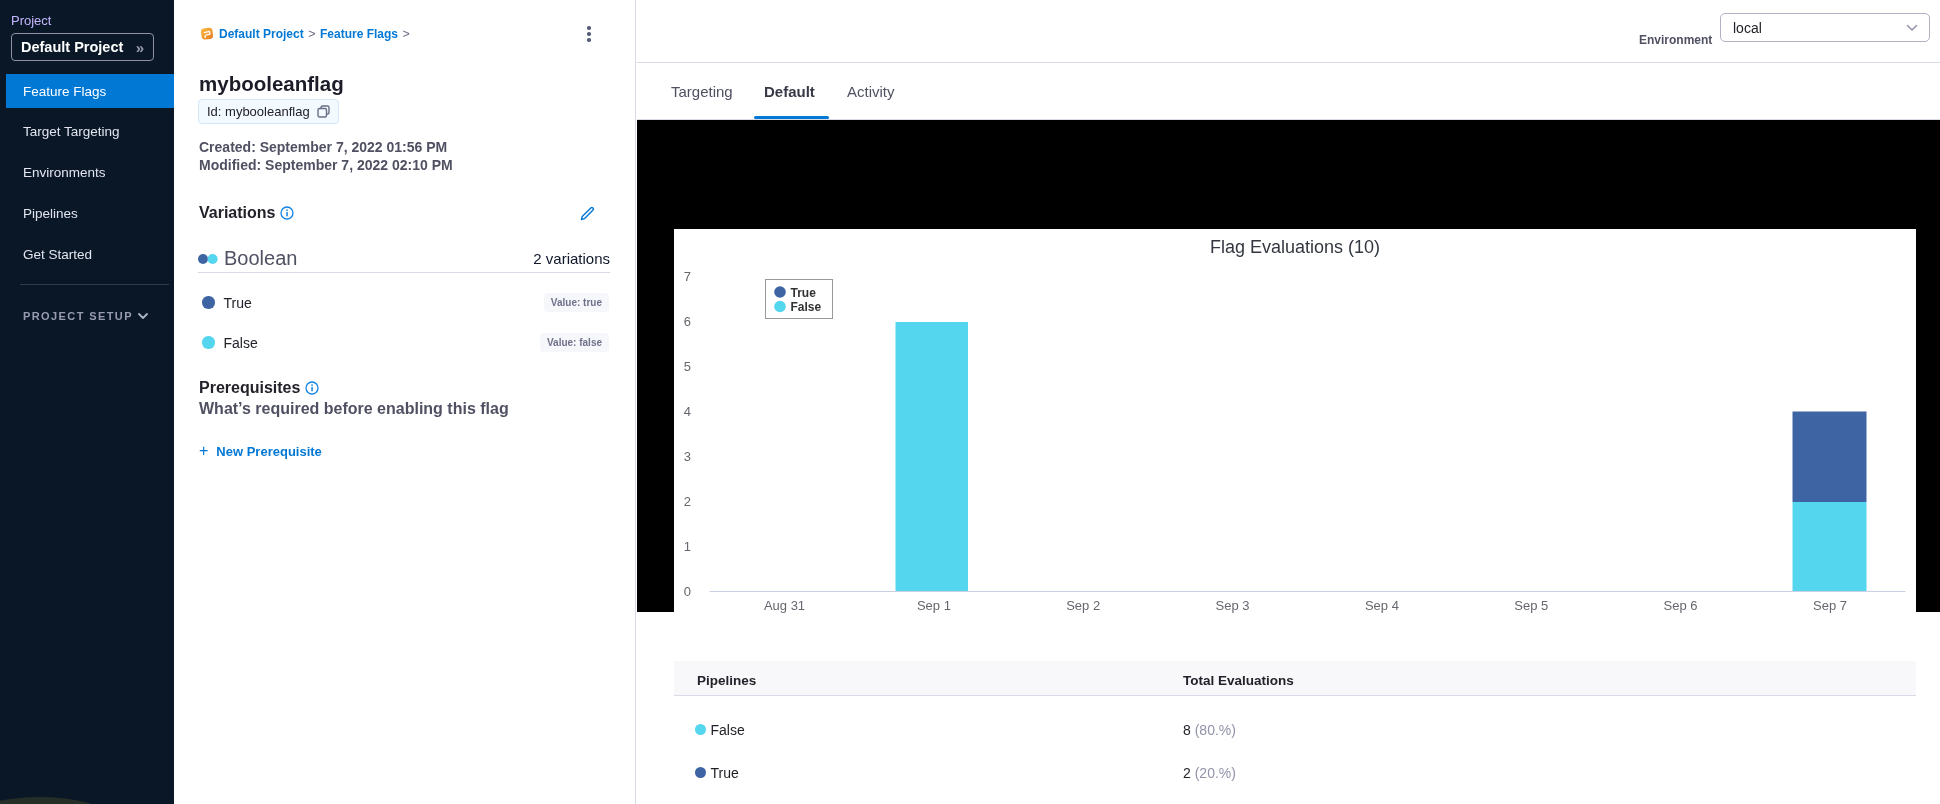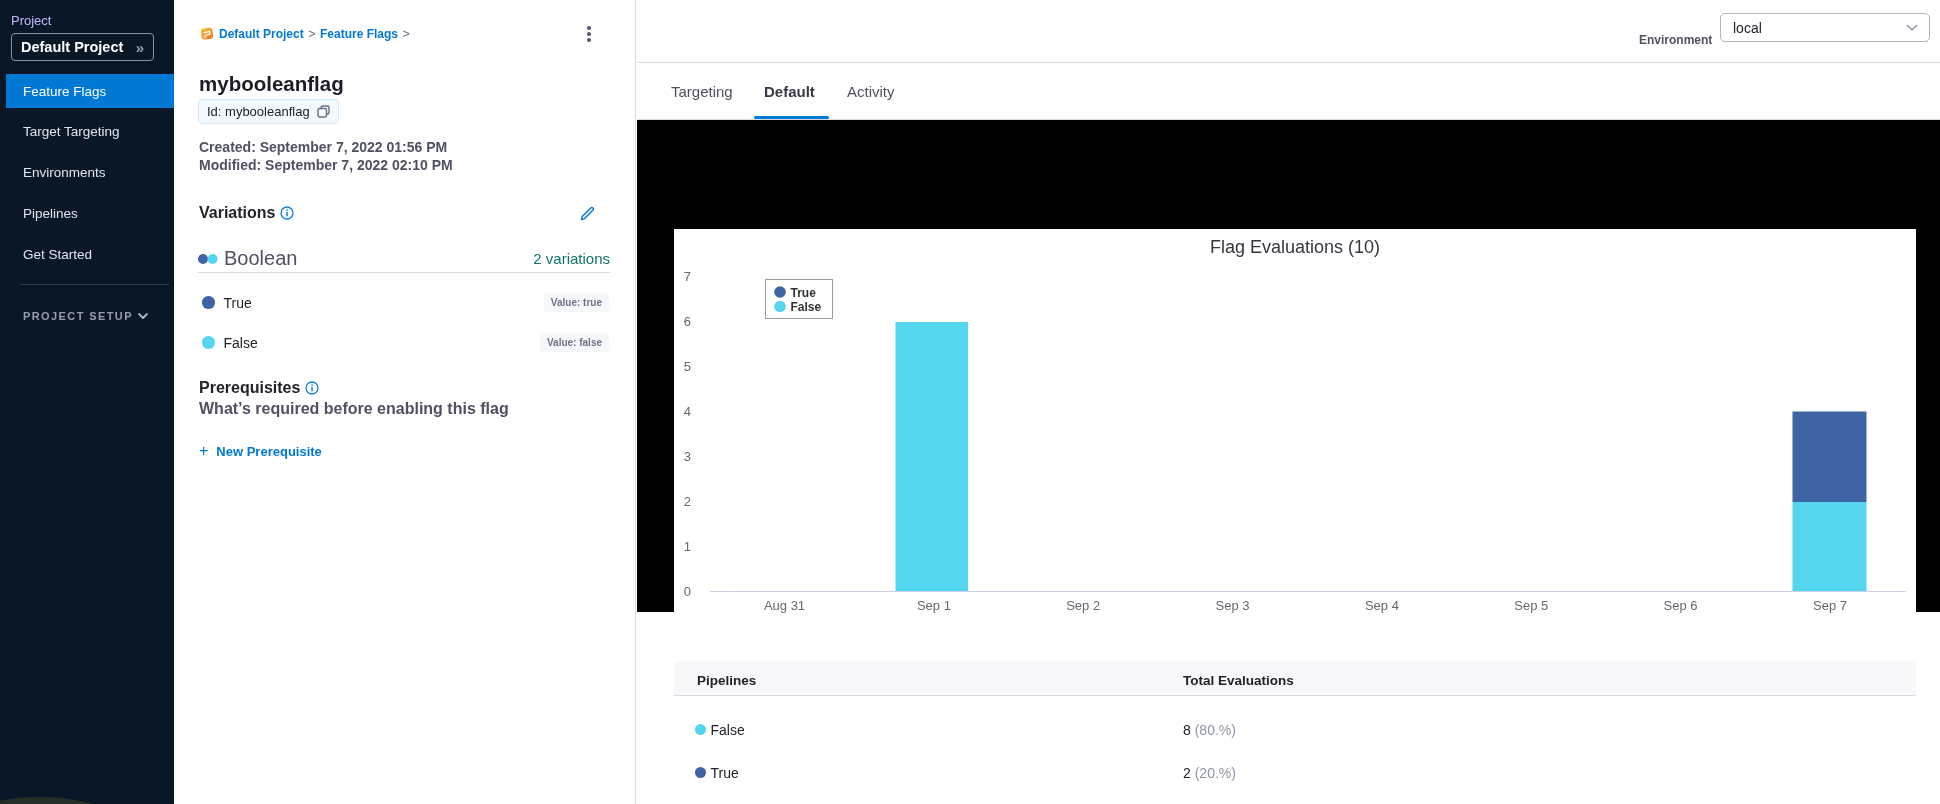--- a/index.html
+++ b/index.html
@@ -25,21 +25,21 @@
 .kebab i { display:block; width:3.5px; height:3.5px; border-radius:50%; background:#565b77; margin:0 0 2.5px 0; }
 h1.flagname { position:absolute; left:25px; top:71.5px; font-size:20.5px; font-weight:bold; color:#1c1c28; }
 .idchip { position:absolute; left:24px; top:99px; height:25px; background:#f3faff; border:1px solid #d5e7f6; border-radius:4px; display:flex; align-items:center; padding:0 8px; font-size:13px; color:#22222a; }
 .idchip svg { margin-left:7px; }
 .dates { position:absolute; left:25px; top:137.5px; font-size:14px; font-weight:bold; color:#4f5162; line-height:18.5px; }
 .sechead { position:absolute; font-size:16px; font-weight:bold; color:#22222a; display:flex; align-items:center; }
 .sechead svg { margin-left:5px; }
 .pencil { position:absolute; left:405px; top:205px; }
 .boolrow { position:absolute; left:24px; top:247px; width:412px; display:flex; align-items:center; }
 .boolrow .txt { font-size:20px; color:#4f5162; margin-left:5px; flex:1; }
-.boolrow .cnt { font-size:15px; color:#0f766e; }
+.boolrow .cnt { font-size:15px; color:#0f172a; }
 .midhr { position:absolute; left:24px; top:272px; width:412px; height:1px; background:#d9dae5; }
 .vrow { position:absolute; left:28px; width:407px; display:flex; align-items:center; }
 .vrow .dot { width:12.5px; height:12.5px; border-radius:50%; }
 .vrow .nm { font-size:14px; color:#22222a; margin-left:9px; flex:1; }
 .valchip { background:#f6f7fb; border-radius:4px; font-size:10px; font-weight:bold; color:#6f718b; padding:4px 7px; }
 .presub { position:absolute; left:25px; top:399.5px; font-size:16px; font-weight:bold; color:#4f5162; }
 .newpre { position:absolute; left:25px; top:442px; font-size:13px; font-weight:bold; color:#0278d5; }
 .newpre .pl { font-size:16px; margin-right:8px; font-weight:normal; }
 
 #right { position:absolute; left:637px; top:0; width:1303px; height:612px; background:#000000; }

